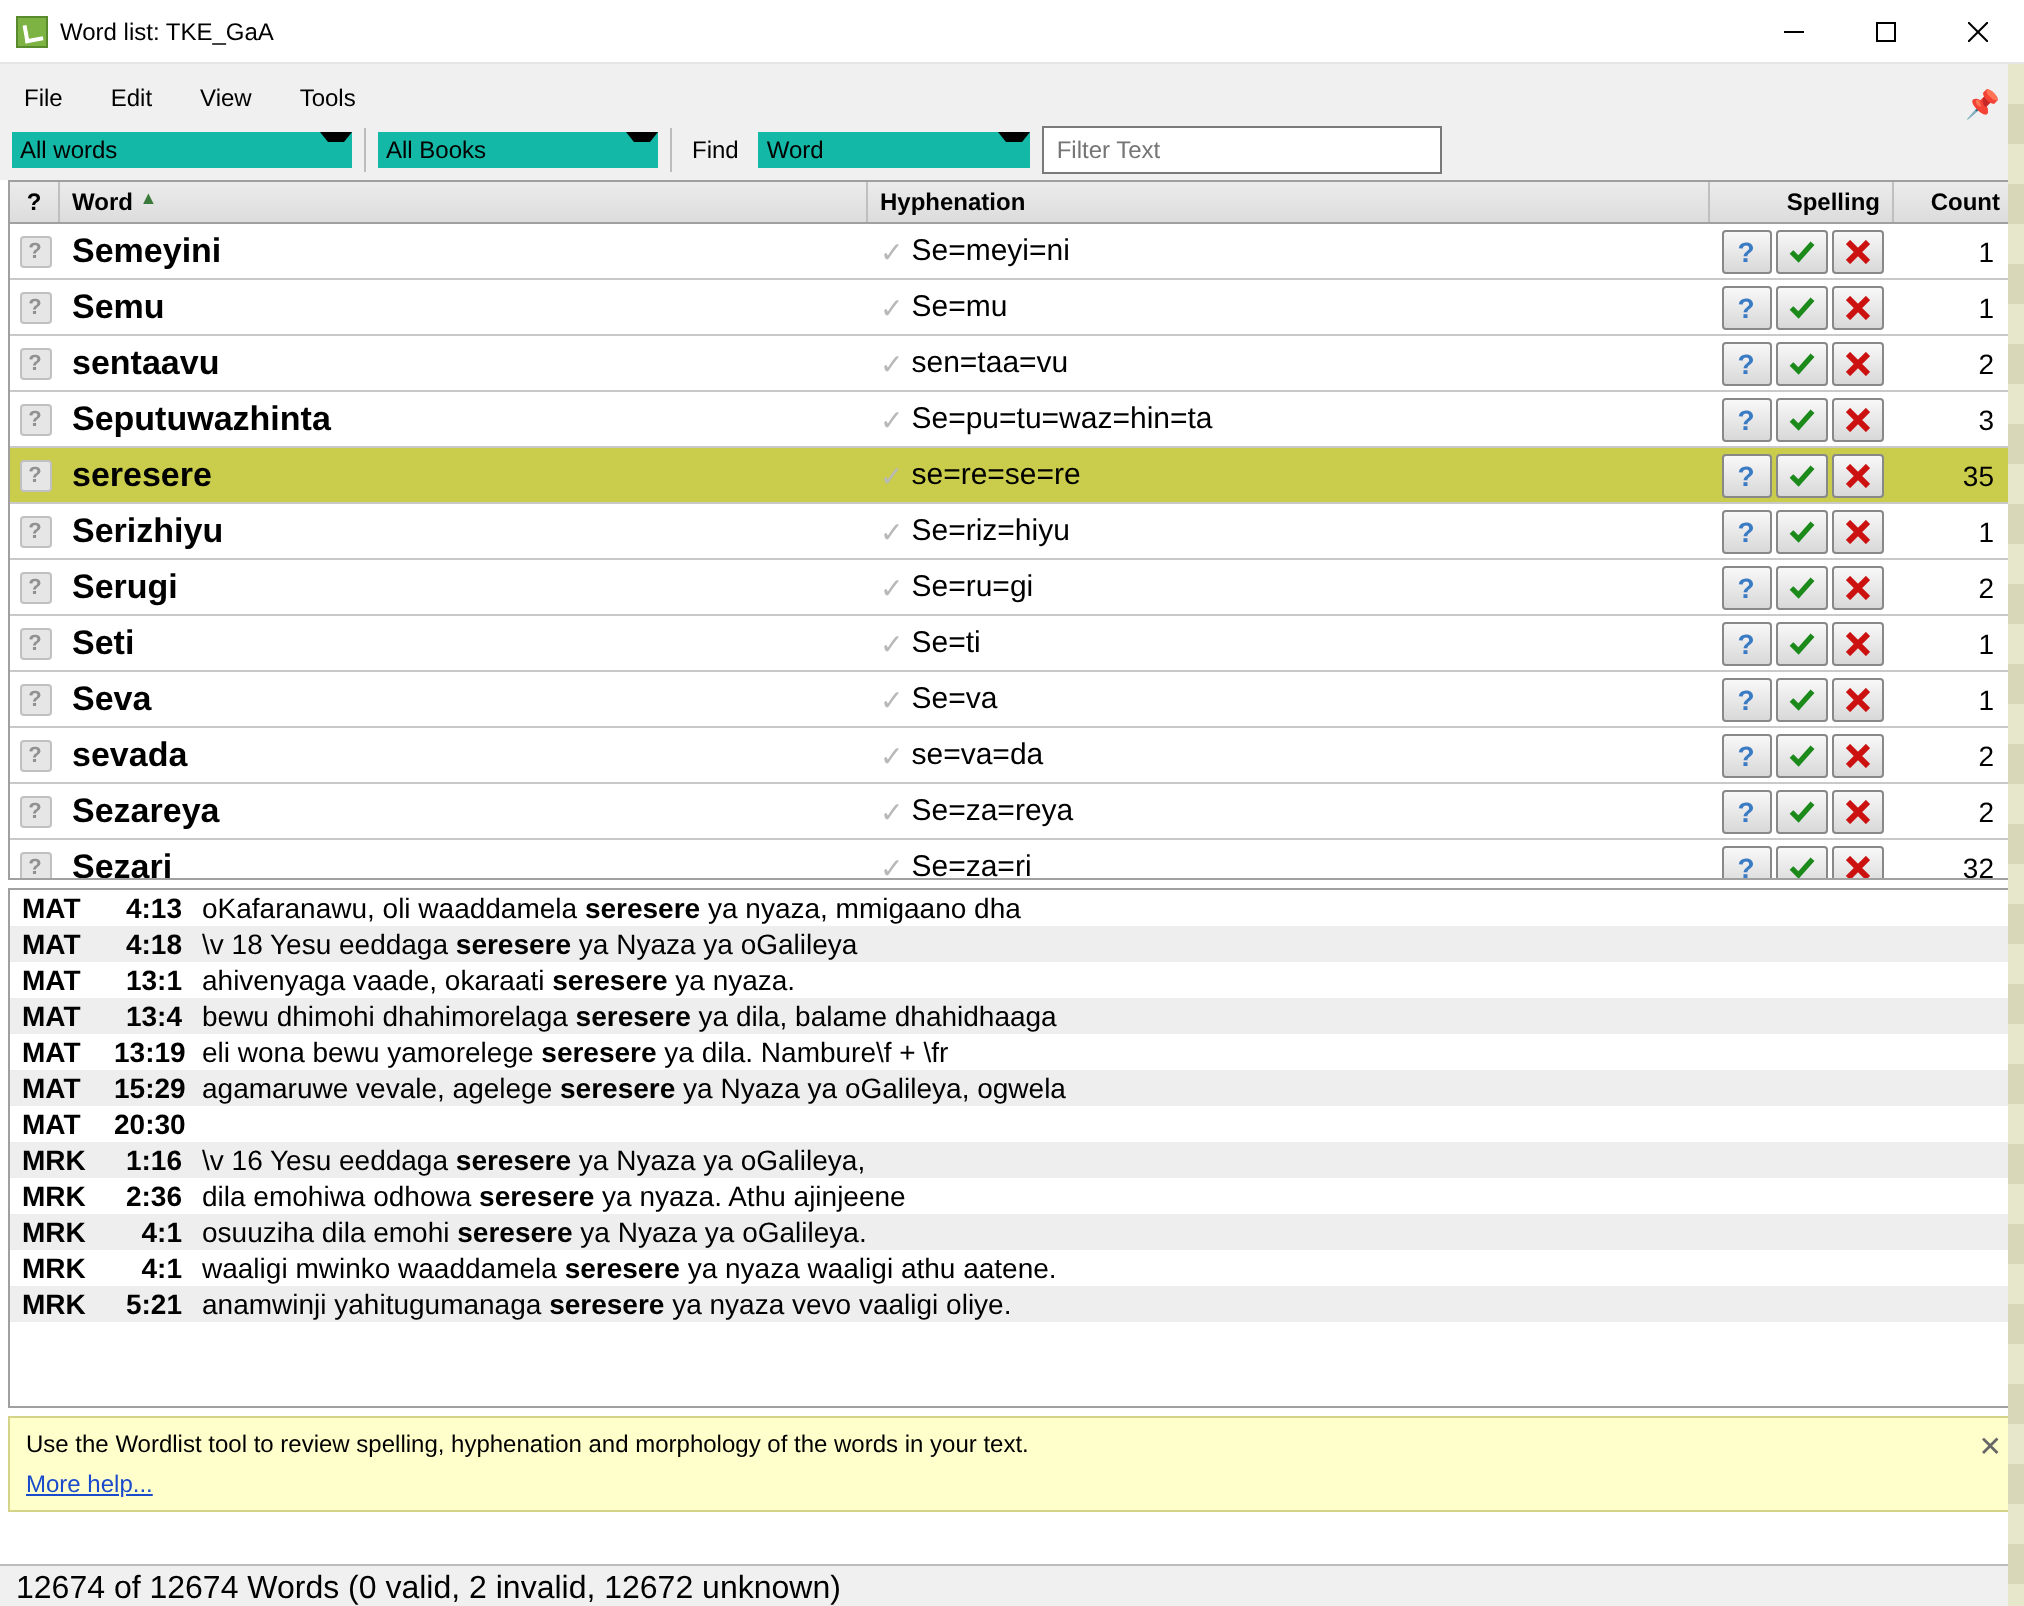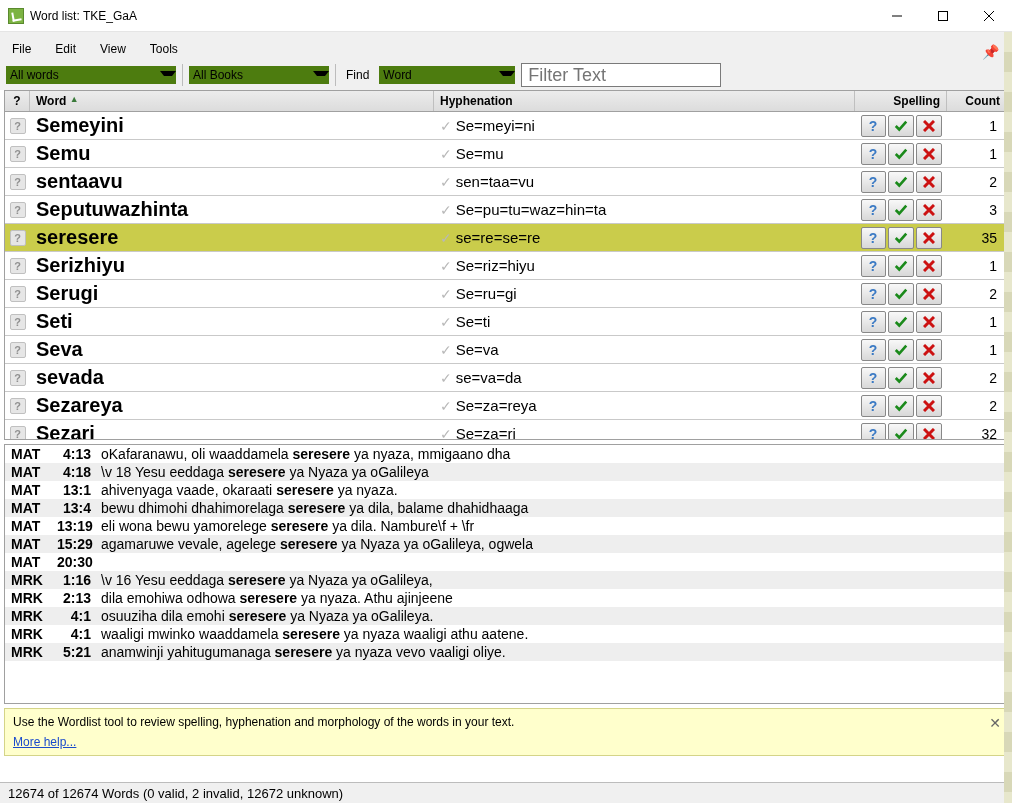--- a/index.html
+++ b/index.html
@@ -23,40 +23,40 @@
   .titlebar .title { font-size:12px; flex:1; }
   .winbtns { display:flex; }
   .winbtn { width:46px; height:32px; display:flex; align-items:center; justify-content:center; }
   .winbtn svg{width:10px;height:10px;stroke:#000;stroke-width:1;fill:none;}
   
   .menubar { height:28px; display:flex; align-items:flex-end; background:#f0f0f0; }
   .menubar .item{padding:4px 12px;}
   .menubar .pin{margin-left:auto; margin-right:12px; font-size:14px; color:#555;}
   
   .toolbar{height:30px; display:flex; align-items:center; gap:6px; padding:2px 6px; background:#f0f0f0;}
-  .combo{display:flex;align-items:center;background:#4d7c0f;border:0;}
+  .combo{display:flex;background:#14b8a6;border:0;}
   .combo span{padding:2px 4px;}
   .combo .caret{width:0;height:0;border-left:4px solid transparent;border-right:4px solid transparent;border-top:5px solid #000;margin-left:4px;}
-  .filterbox{border:1px solid #7a7a7a; height:24px; width:200px; padding:2px 6px; font-size:18px; color:#777;}
+  .filterbox{border:1px solid #7a7a7a; height:24px; width:200px; padding:2px 6px; font-size:12px; color:#777;}
   .lbl{padding:0 4px;}
   
   .gridwrap{border:1px solid #a0a0a0; margin:0 4px; position:relative;height:350px;display:flex;flex-direction:column;}
   .ghead{display:flex;background:linear-gradient(#ececec,#dcdcdc);border-bottom:1px solid #a0a0a0;font-size:12px;}
   .ghead .col{padding:3px 6px;border-right:1px solid #bfbfbf;}
   .ghead .col.q{width:25px;text-align:center;font-weight:bold;}
   .ghead .col.word{width:404px;font-weight:bold;}
   .ghead .col.word .sort{color:#3a7a3a;font-size:9px;vertical-align:top;}
   .ghead .col.hyph{flex:1;font-weight:bold;}
   .ghead .col.spell{width:92px;text-align:right;font-weight:bold;}
   .ghead .col.count{width:60px;text-align:right;font-weight:bold;}
   .gbody{overflow-y:scroll;flex:1;}
   .grow{display:flex;align-items:center;border-bottom:1px solid #c9c9c9;height:28px;}
   .grow .q{width:25px;text-align:center;}
   .grow .q .qicon{display:inline-block;width:16px;height:16px;background:#e6e6e6;border:1px solid #c0c0c0;border-radius:2px;color:#909090;font-weight:bold;font-size:11px;line-height:14px;}
-  .grow .word{width:404px;padding:0 6px;font-weight:bold;font-size:20px;}
+  .grow .word{width:404px;padding:0 6px;font-weight:bold;font-size:17px;}
   .grow .hyph{flex:1;padding:0 6px;font-size:15px;display:flex;align-items:center;}
   .grow .hyph .tick{color:#b8b8b8;margin-right:4px;font-size:14px;}
   .grow .spell{width:92px;display:flex;gap:2px;justify-content:center;}
   .grow .count{width:60px;text-align:right;padding-right:10px;font-size:14px;}
   .sbtn{width:26px;height:22px;border:1px solid #888;background:linear-gradient(#f8f8f8,#d8d8d8);display:flex;align-items:center;justify-content:center;border-radius:2px;}
   .sbtn.q{color:#3b7ac4;font-weight:bold;font-size:14px;}
   .sbtn.v svg{width:14px;height:14px;}
   .sbtn.x svg{width:12px;height:12px;}
   .grow.sel{background:#cacc4b;}
   
@@ -65,21 +65,21 @@
   .crow:nth-child(even){background:#eeeeee;}
   .crow .ref{width:46px;font-weight:bold;}
   .crow .cv{width:44px;font-weight:bold;text-align:right;padding-right:10px;}
   .crow .txt{flex:1;}
   .crow .txt b{font-weight:bold;}
   
   .tipbar{background:#ffffcc;border:1px solid #d4d488;margin:4px 4px 0 4px;padding:6px 8px;font-size:12px;position:relative;}
   .tipbar a{color:#1a4bcc;text-decoration:underline;display:inline-block;margin-top:6px;}
   .tipbar .dlg-close{position:absolute;right:6px;top:6px;font-family:Arial;font-size:14px;color:#666;}
   
-  .statusbar{background:#f0f0f0;border-top:1px solid #bcbcbc;padding:3px 8px;font-size:13px;position:absolute;bottom:0;left:0;right:0;height:21px;}
+  .statusbar{background:#f0f0f0;border-top:1px solid #bcbcbc;padding:3px 8px;font-size:16px;position:absolute;bottom:0;left:0;right:0;height:21px;}
   
   .edge{position:absolute;top:32px;right:0;width:8px;bottom:0;background:repeating-linear-gradient(#e7e7cc, #e7e7cc 20px, #d8d8b8 20px, #d8d8b8 40px);}
   
   .gbody::-webkit-scrollbar,.conc::-webkit-scrollbar{width:17px;}
   .gbody::-webkit-scrollbar-track,.conc::-webkit-scrollbar-track{background:#f0f0f0;}
   .gbody::-webkit-scrollbar-thumb,.conc::-webkit-scrollbar-thumb{background:#c2c2c2;border:1px solid #a0a0a0;}
 </style>
 </head>
 <body>
 
@@ -444,21 +444,21 @@
       <div class="ref">MAT</div>
       <div class="cv">20:30</div>
     </div>
     <div class="crow">
       <div class="ref">MRK</div>
       <div class="cv">1:16</div>
       <div class="txt">\v 16 Yesu eeddaga <b>seresere</b> ya Nyaza ya oGalileya,</div>
     </div>
     <div class="crow">
       <div class="ref">MRK</div>
-      <div class="cv">2:13</div>
+      <div class="cv">2:36</div>
       <div class="txt">dila emohiwa odhowa <b>seresere</b> ya nyaza. Athu ajinjeene</div>
     </div>
     <div class="crow">
       <div class="ref">MRK</div>
       <div class="cv">4:1</div>
       <div class="txt">osuuziha dila emohi <b>seresere</b> ya Nyaza ya oGalileya.</div>
     </div>
     <div class="crow">
       <div class="ref">MRK</div>
       <div class="cv">4:1</div>

